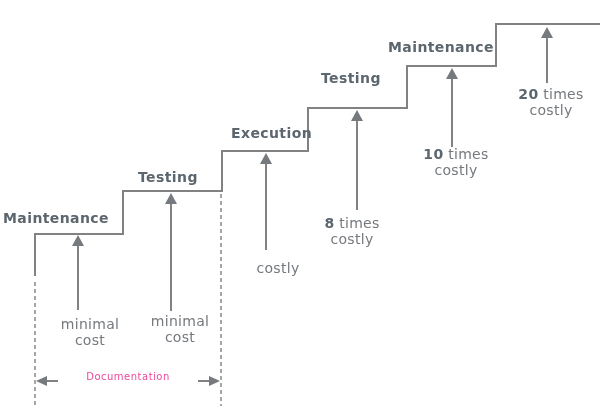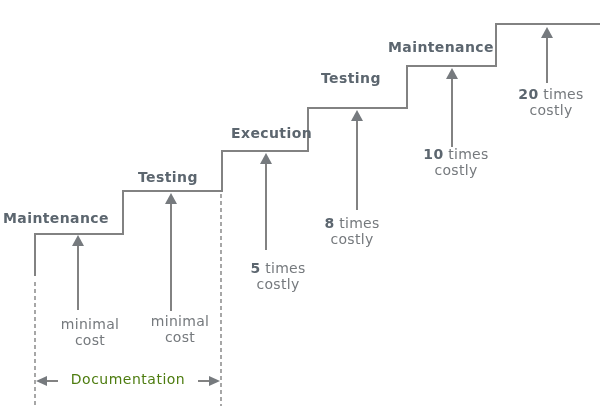--- a/index.html
+++ b/index.html
@@ -28,23 +28,23 @@
     line-height:16px;
     letter-spacing:0.3px;
     color:#75797d;
   }
   .cost .l1,.cost .l2{display:block;}
   .cost b{color:#5c666f;font-weight:bold;}
   .doc{
     position:absolute;
     left:58px;top:371px;width:140px;
     text-align:center;
-    font-size:14px;
+    font-size:10px;
     letter-spacing:0.5px;
-    color:#4d7c0f;
+    color:#ec4899;
     white-space:nowrap;
   }
 </style>
 </head>
 <body>
 
 <div id="canvas">
 
   <svg id="lines" width="600" height="409" viewBox="0 0 600 409">
 
@@ -96,21 +96,20 @@
 
   <div class="cost" style="left:48px;top:316px">
     <span class="l1"><b></b><span>minimal</span></span>
     <span class="l2">cost</span>
   </div>
   <div class="cost" style="left:138px;top:313px">
     <span class="l1"><b></b><span>minimal</span></span>
     <span class="l2">cost</span>
   </div>
   <div class="cost" style="left:236px;top:260px">
-    <span class="l1"><b>5</b><span> times</span></span>
     <span class="l2">costly</span>
   </div>
   <div class="cost" style="left:310px;top:215px">
     <span class="l1"><b>8</b><span> times</span></span>
     <span class="l2">costly</span>
   </div>
   <div class="cost" style="left:414px;top:146px">
     <span class="l1"><b>10</b><span> times</span></span>
     <span class="l2">costly</span>
   </div>

